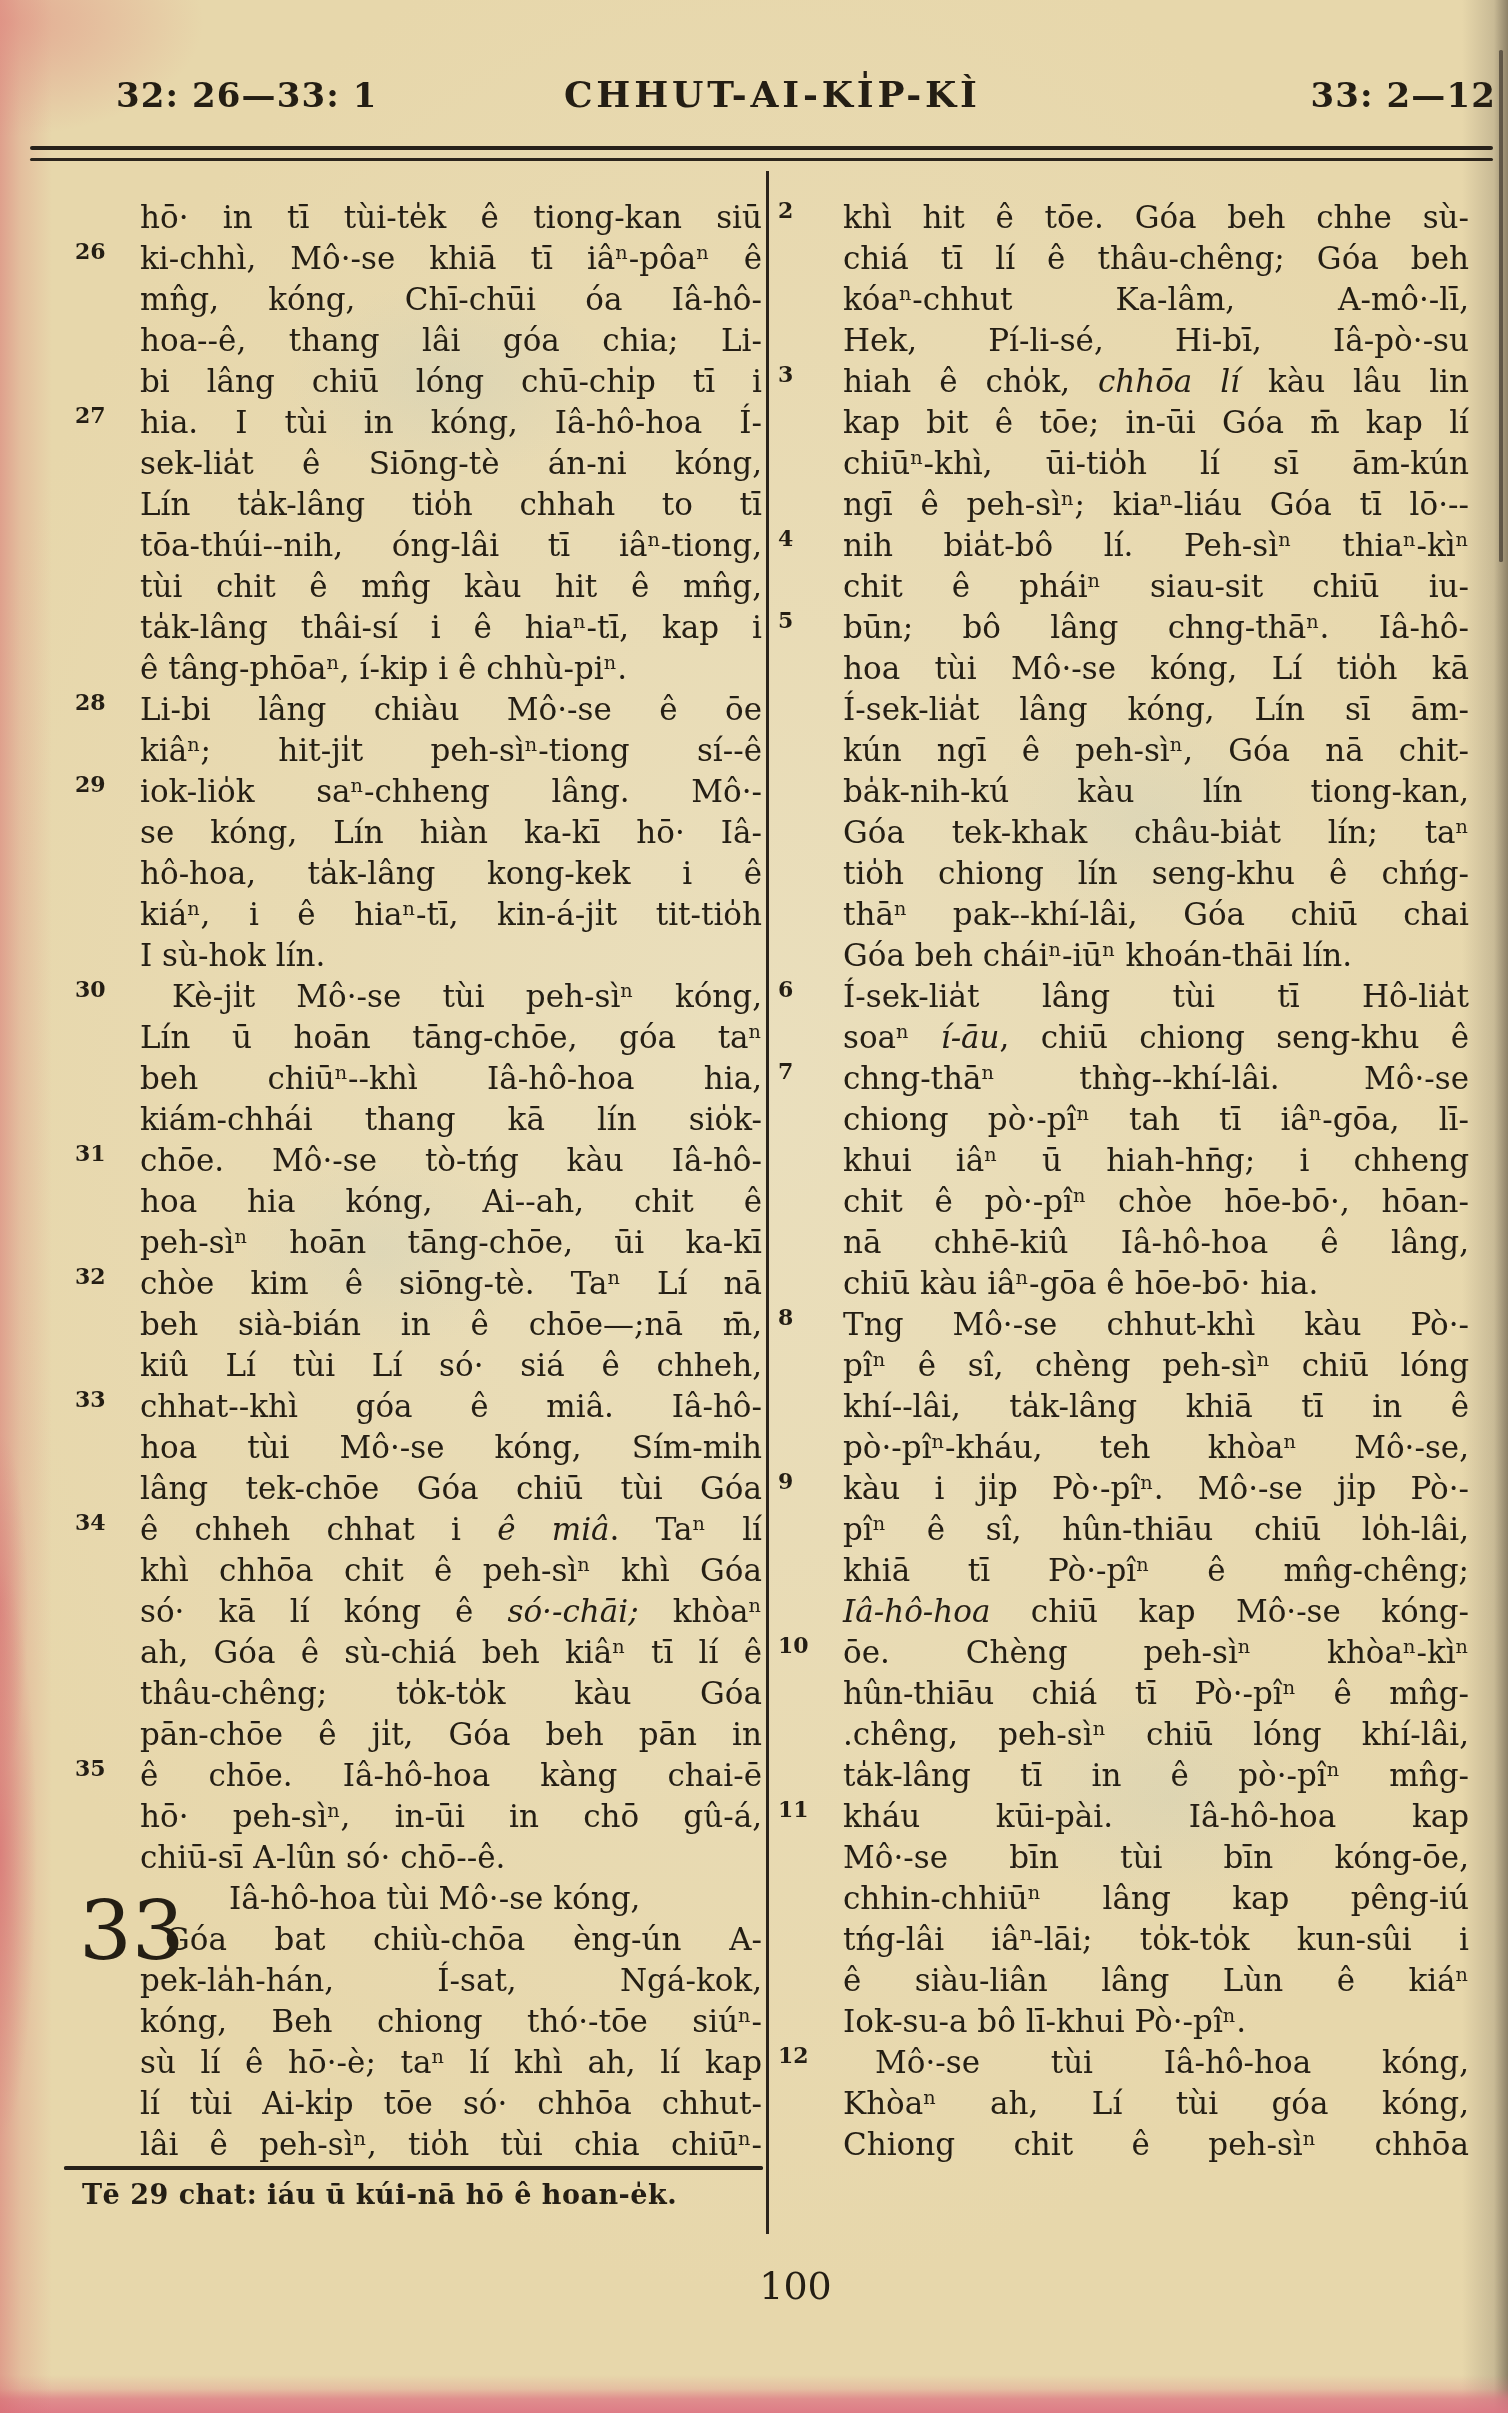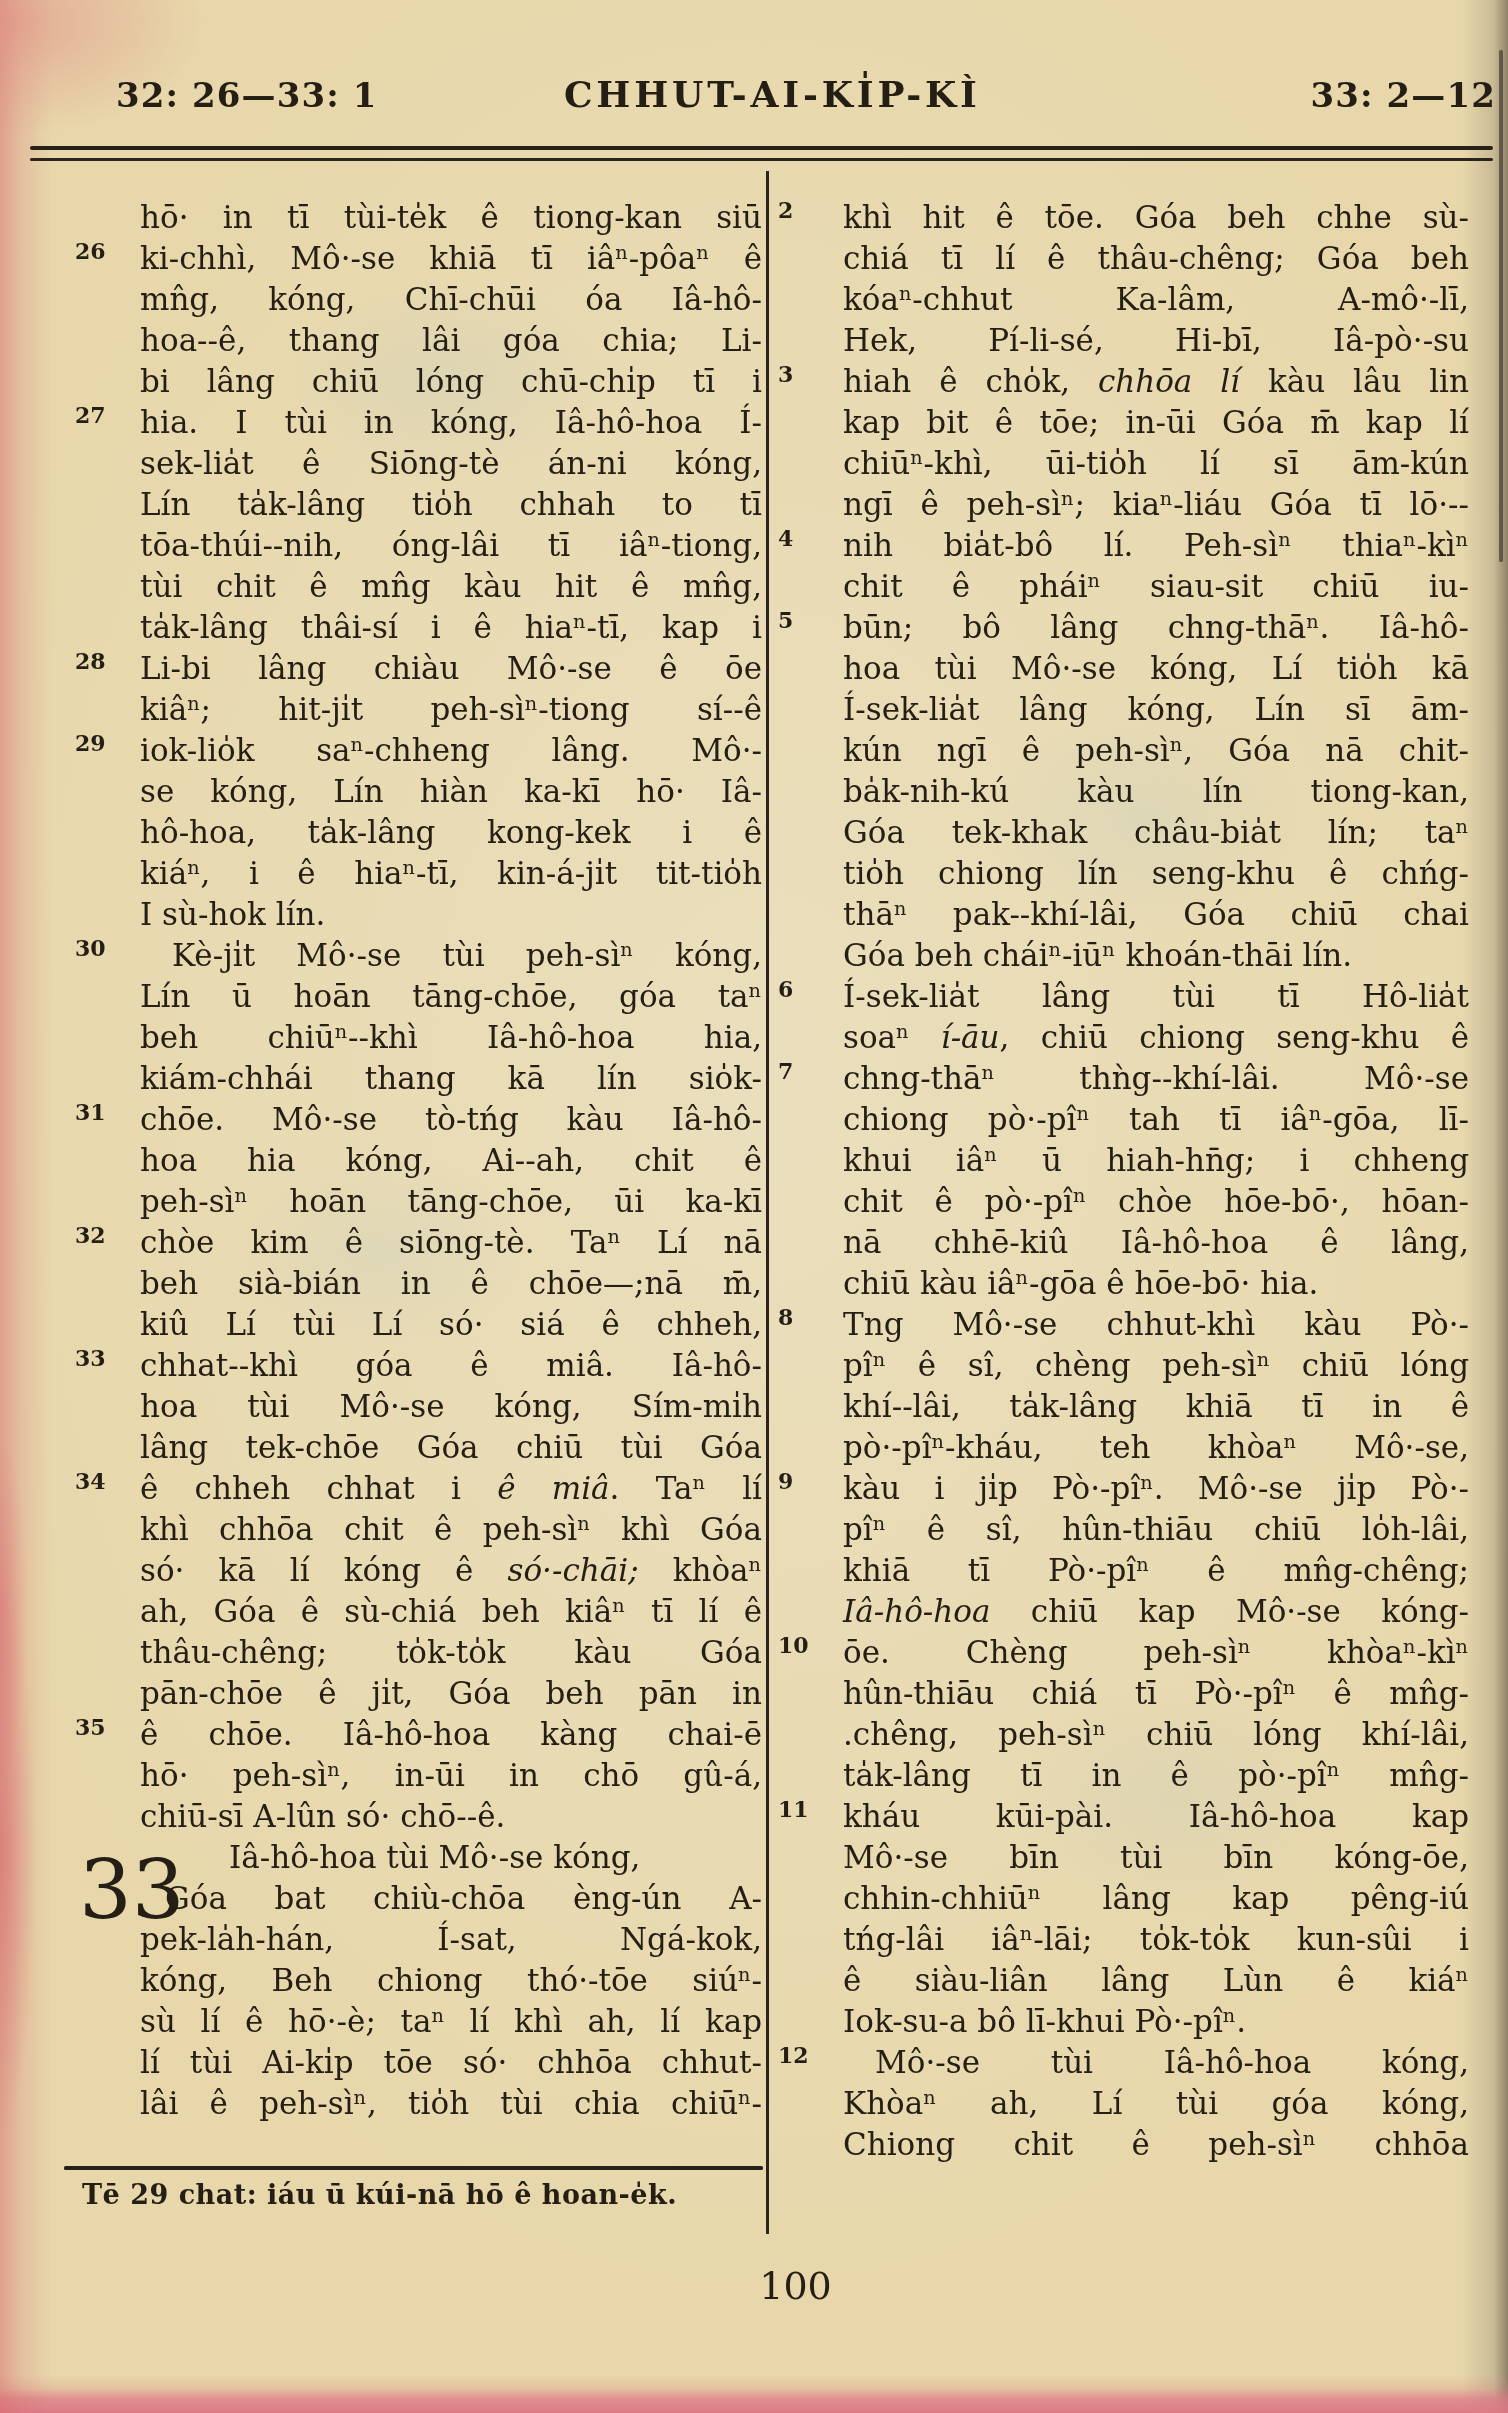--- a/index.html
+++ b/index.html
@@ -73,20 +73,21 @@
       <div class="line">ki-chhì, Mô·-se khiā tī iâⁿ-pôaⁿ ê<span class="vnum">26</span></div>
       <div class="line">mn̂g, kóng, Chī-chūi óa Iâ-hô-</div>
       <div class="line">hoa--ê, thang lâi góa chia; Li-</div>
       <div class="line">bi lâng chiū lóng chū-chi̍p tī i</div>
       <div class="line">hia. I tùi in kóng, Iâ-hô-hoa Í-<span class="vnum">27</span></div>
       <div class="line">sek-lia̍t ê Siōng-tè án-ni kóng,</div>
       <div class="line">Lín ta̍k-lâng tio̍h chhah to tī</div>
       <div class="line">tōa-thúi--nih, óng-lâi tī iâⁿ-tiong,</div>
       <div class="line">tùi chit ê mn̂g kàu hit ê mn̂g,</div>
       <div class="line">ta̍k-lâng thâi-sí i ê hiaⁿ-tī, kap i</div>
+      <div class="line end">ê tâng-phōaⁿ, í-kip i ê chhù-piⁿ.</div>
       <div class="line">Li-bi lâng chiàu Mô·-se ê ōe<span class="vnum">28</span></div>
       <div class="line">kiâⁿ; hit-ji̍t peh-sìⁿ-tiong sí--ê</div>
       <div class="line">iok-lio̍k saⁿ-chheng lâng. Mô·-<span class="vnum">29</span></div>
       <div class="line">se kóng, Lín hiàn ka-kī hō· Iâ-</div>
       <div class="line">hô-hoa, ta̍k-lâng kong-kek i ê</div>
       <div class="line">kiáⁿ, i ê hiaⁿ-tī, kin-á-ji̍t tit-tio̍h</div>
       <div class="line end">I sù-hok lín.</div>
       <div class="line indent">Kè-ji̍t Mô·-se tùi peh-sìⁿ kóng,<span class="vnum">30</span></div>
       <div class="line">Lín ū hoān tāng-chōe, góa taⁿ</div>
       <div class="line">beh chiūⁿ--khì Iâ-hô-hoa hia,</div>

